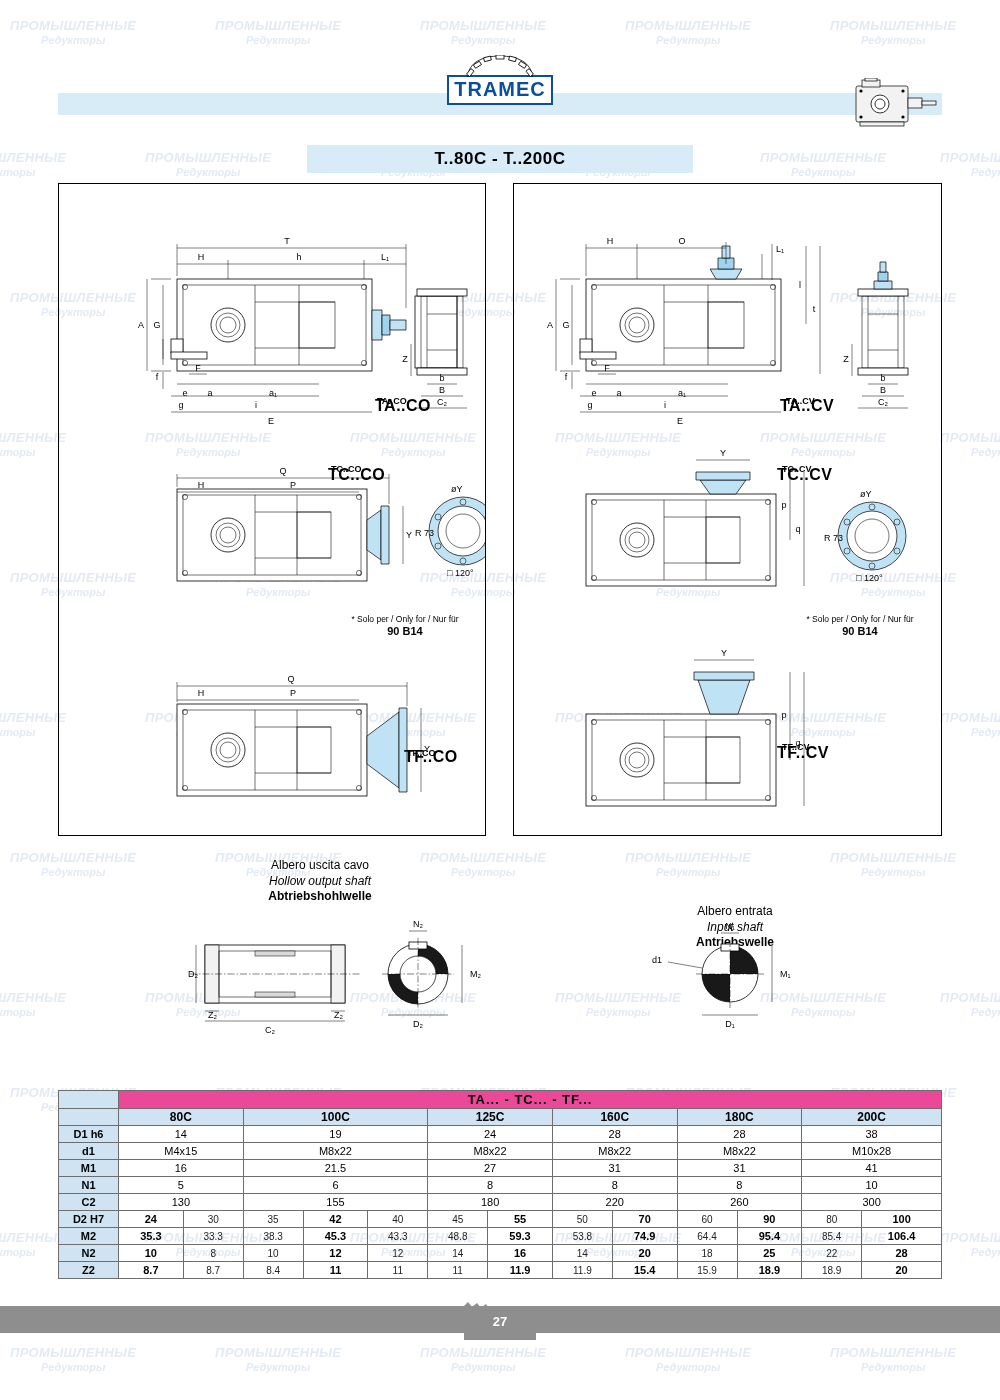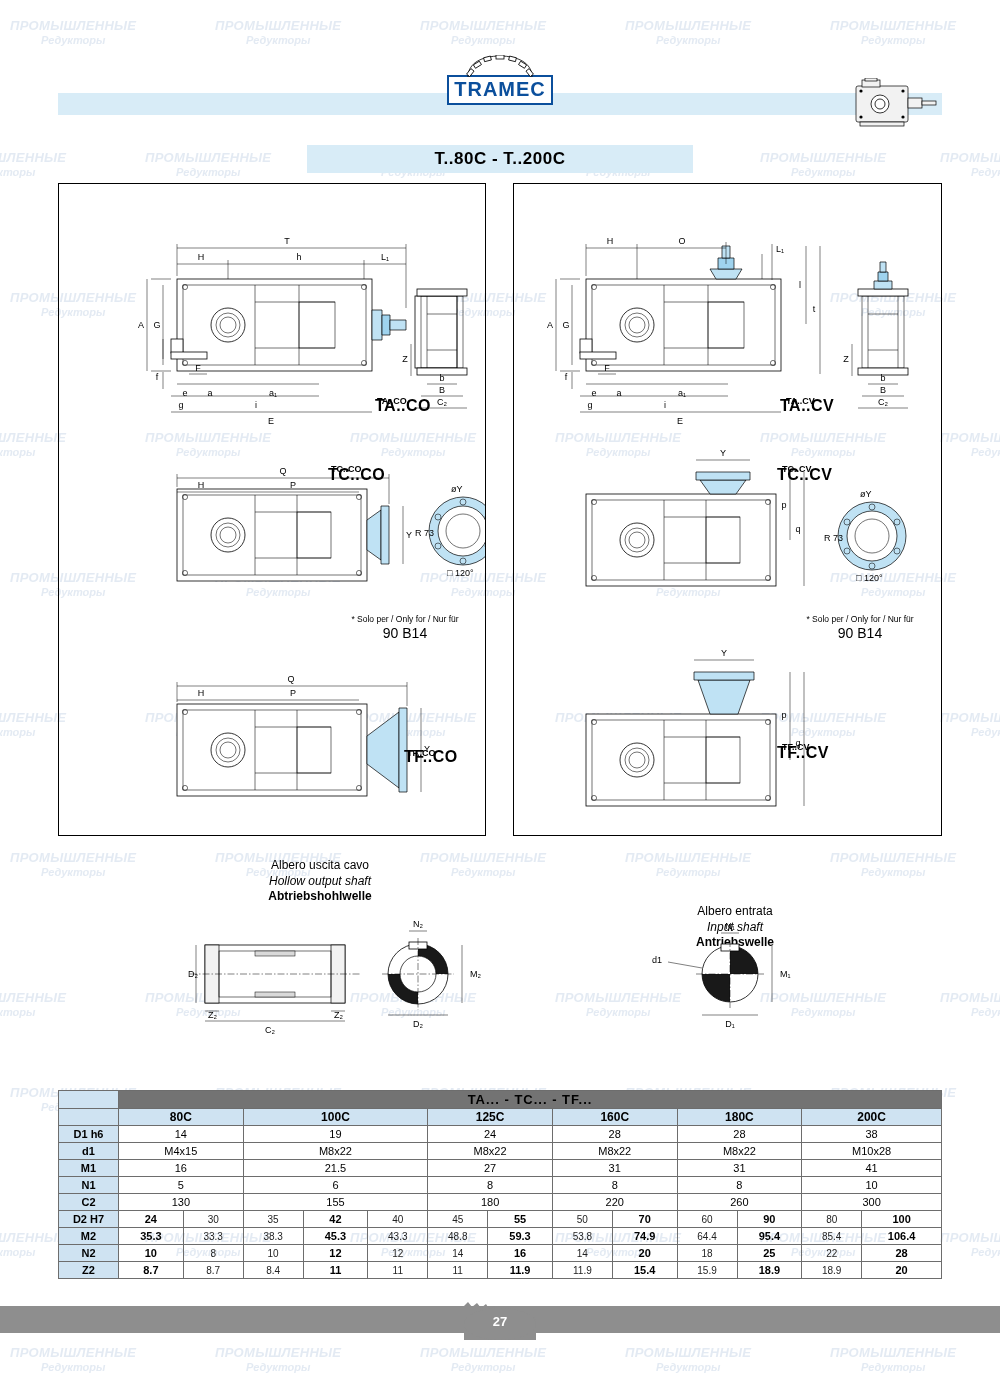--- a/index.html
+++ b/index.html
@@ -83,21 +83,21 @@
     font-weight:700;
     font-size:16px;
     letter-spacing:.5px;
   }
   .note{
     position:absolute;
     font-size:8.5px;
     line-height:1.25;
     text-align:center;
   }
-  .note b{ font-weight:400; font-size:14px;}
+  .note b{ font-weight:700; font-size:11px;}
 
   
   .cap{
     position:absolute;
     text-align:center;
     font-size:12px;
     line-height:1.3;
   }
   .cap .l1{ }
   .cap .l2{ font-style:italic; }
@@ -111,21 +111,21 @@
     border-collapse:collapse;
     font-size:11px;
   }
   table.spec td, table.spec th{
     border:1px solid #6d6d6d;
     text-align:center;
     padding:1px 2px;
     height:17px;
   }
   .hdr-main{
-    background:#737373; font-weight:700; font-size:13px; letter-spacing:1px;
+    background:#ec4899; font-weight:700; font-size:13px; letter-spacing:1px;
   }
   .hdr-model{
     background:#cfe3f2; font-weight:700; font-size:12px;
   }
   .rowlab{
     background:#cfe3f2; font-weight:700; width:60px; font-size:11px;
   }
   .corner{ background:#cfe3f2; }
   td.small{ font-size:10px; color:#222; }
   td.bold{ font-weight:700; font-size:11px;}

